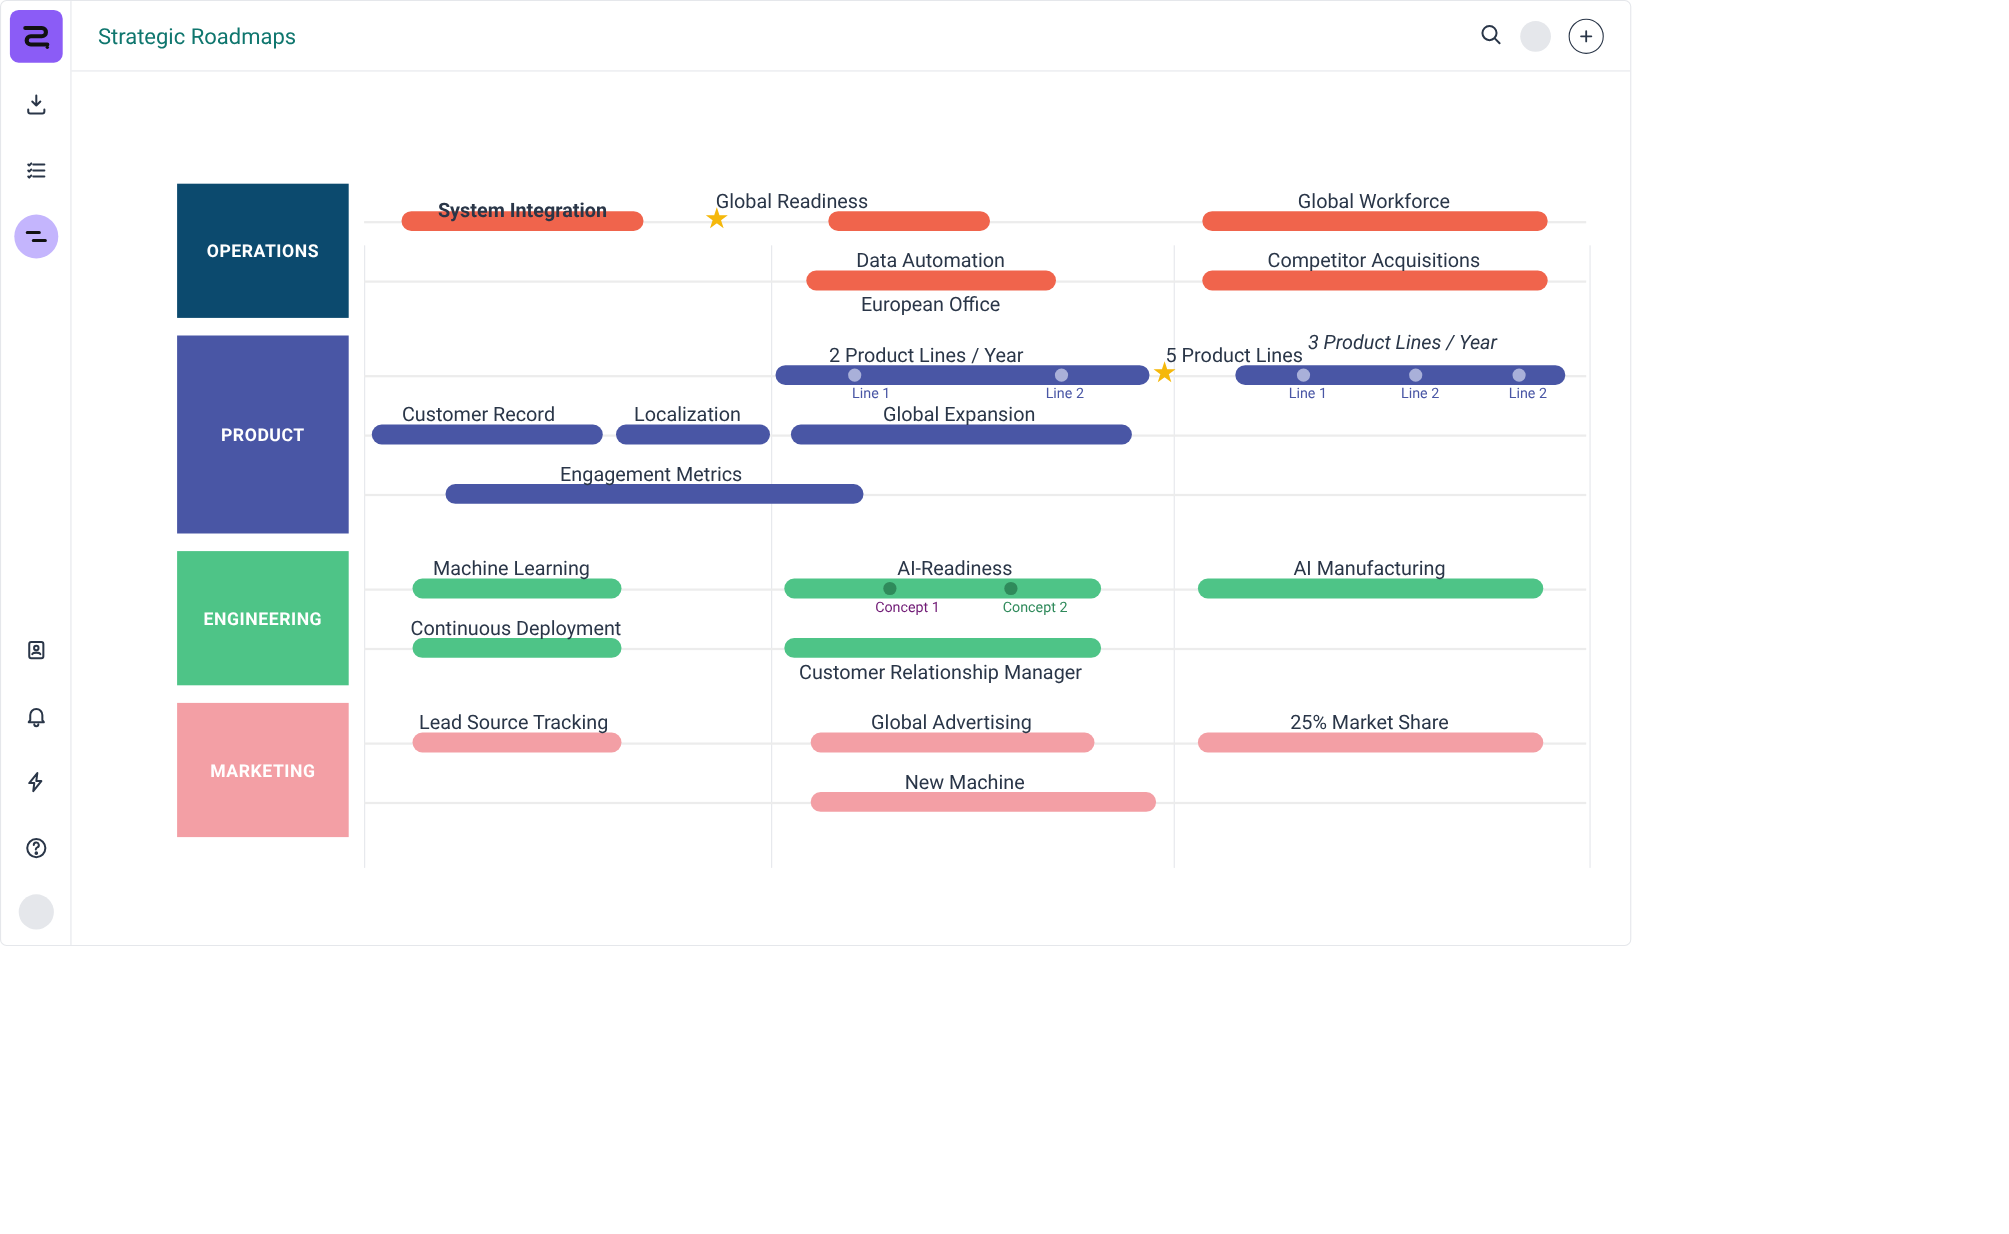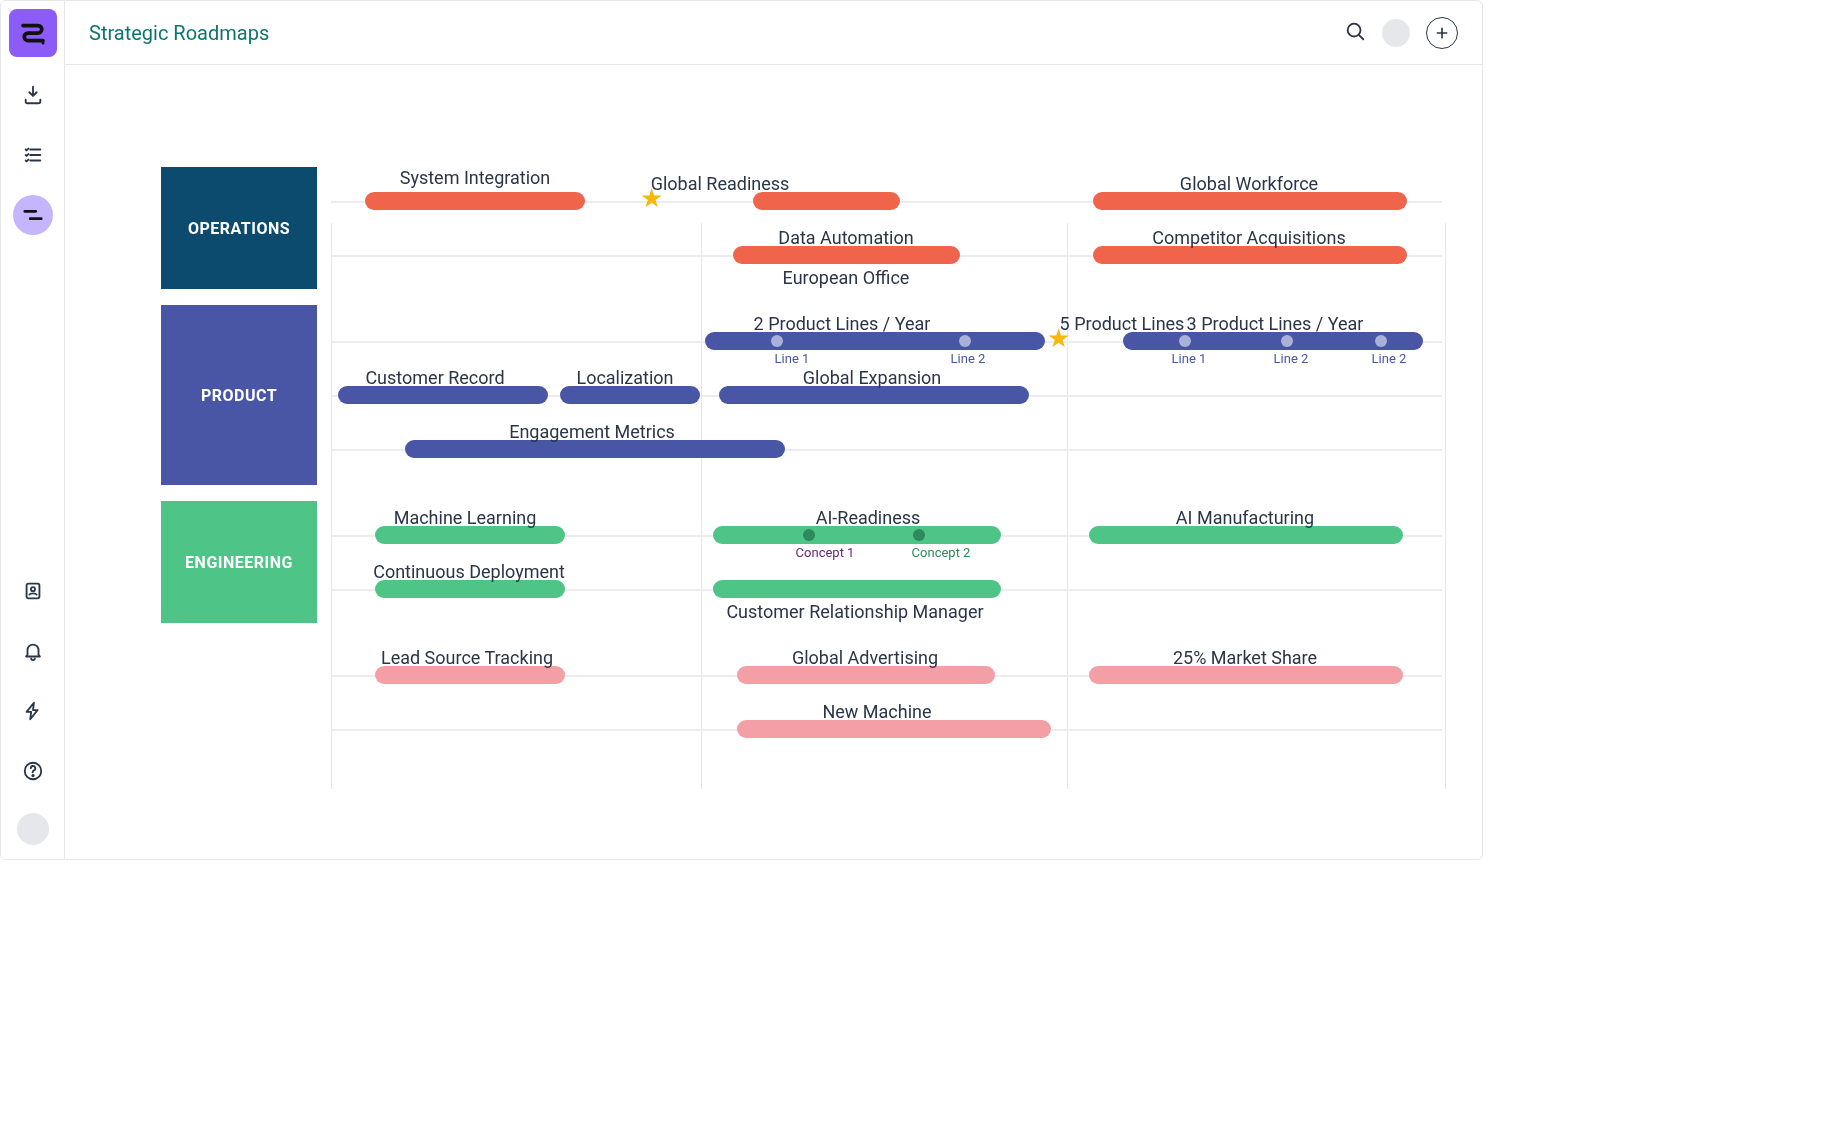--- a/index.html
+++ b/index.html
@@ -107,51 +107,52 @@
   </header>
 
   <div class="canvas" id="canvas">
       <div class="col-sep" style="left: 266px;"></div>
       <div class="col-sep" style="left: 636px;"></div>
       <div class="col-sep" style="left: 1002px;"></div>
       <div class="col-sep" style="left: 1380px;"></div>
       <div class="swimlane-label" style="top: 102px; height: 122px; background: #0c4a6e;">OPERATIONS</div>
       <div class="swimlane-label" style="top: 240px; height: 180px; background: rgb(73, 86, 165);">PRODUCT</div>
       <div class="swimlane-label" style="top: 436px; height: 122px; background: rgb(78, 196, 135);">ENGINEERING</div>
+      <div class="swimlane-label" style="top: 574px; height: 122px; background: rgb(243, 159, 165);">MARKETING</div>
       <div class="row-line" style="top: 136px;"></div>
       <div class="row-line" style="top: 190px;"></div>
       <div class="row-line" style="top: 276px;"></div>
       <div class="row-line" style="top: 330px;"></div>
       <div class="row-line" style="top: 384px;"></div>
       <div class="row-line" style="top: 470px;"></div>
       <div class="row-line" style="top: 524px;"></div>
       <div class="row-line" style="top: 610px;"></div>
       <div class="row-line" style="top: 664px;"></div>
       <div class="bar" style="left: 300px; width: 220px; top: 127px; background: rgb(240, 100, 76);"></div>
-      <div class="bar-label" style="left: 410px; top: 102px;">System Integration</div>
+      <div class="bar-label" style="left: 410px; top: 116px; font-weight: bold;">System Integration</div>
       <div class="bar-label" style="left: 655px; top: 108px;">Global Readiness</div>
       <div class="bar" style="left: 688px; width: 147px; top: 127px; background: rgb(240, 100, 76);"></div>
       <div class="star" style="left: 575px; top: 118px;">★</div>
       <div class="bar" style="left: 1028px; width: 314px; top: 127px; background: rgb(240, 100, 76);"></div>
       <div class="bar-label" style="left: 1184px; top: 108px;">Global Workforce</div>
       <div class="bar" style="left: 668px; width: 227px; top: 181px; background: rgb(240, 100, 76);"></div>
       <div class="bar-label" style="left: 781px; top: 162px;">Data Automation</div>
       <div class="bar" style="left: 1028px; width: 314px; top: 181px; background: rgb(240, 100, 76);"></div>
       <div class="bar-label" style="left: 1184px; top: 162px;">Competitor Acquisitions</div>
       <div class="bar-label" style="left: 781px; top: 202px;">European Office</div>
       <div class="bar" style="left: 640px; width: 340px; top: 267px; background: rgb(73, 86, 165);"></div>
       <div class="bar-label" style="left: 777px; top: 248px;">2 Product Lines / Year</div>
       <div class="dot" style="left: 706px; top: 270px; background: rgb(169, 176, 217);"></div>
       <div class="sub-label" style="left: 727px; top: 286px; color: rgb(73, 86, 165);">Line 1</div>
       <div class="dot" style="left: 894px; top: 270px; background: rgb(169, 176, 217);"></div>
       <div class="sub-label" style="left: 903px; top: 286px; color: rgb(73, 86, 165);">Line 2</div>
       <div class="star" style="left: 982px; top: 258px;">★</div>
       <div class="bar-label" style="left: 1057px; top: 248px;">5 Product Lines</div>
       <div class="bar" style="left: 1058px; width: 300px; top: 267px; background: rgb(73, 86, 165);"></div>
-      <div class="bar-label" style="left: 1210px; top: 248px;">3 Product Lines / Year</div>
+      <div class="bar-label" style="left: 1210px; top: 236px; font-style: italic;">3 Product Lines / Year</div>
       <div class="dot" style="left: 1114px; top: 270px; background: rgb(169, 176, 217);"></div>
       <div class="sub-label" style="left: 1124px; top: 286px; color: rgb(73, 86, 165);">Line 1</div>
       <div class="dot" style="left: 1216px; top: 270px; background: rgb(169, 176, 217);"></div>
       <div class="sub-label" style="left: 1226px; top: 286px; color: rgb(73, 86, 165);">Line 2</div>
       <div class="dot" style="left: 1310px; top: 270px; background: rgb(169, 176, 217);"></div>
       <div class="sub-label" style="left: 1324px; top: 286px; color: rgb(73, 86, 165);">Line 2</div>
       <div class="bar" style="left: 273px; width: 210px; top: 321px; background: rgb(73, 86, 165);"></div>
       <div class="bar-label" style="left: 370px; top: 302px;">Customer Record</div>
       <div class="bar" style="left: 495px; width: 140px; top: 321px; background: rgb(73, 86, 165);"></div>
       <div class="bar-label" style="left: 560px; top: 302px;">Localization</div>

